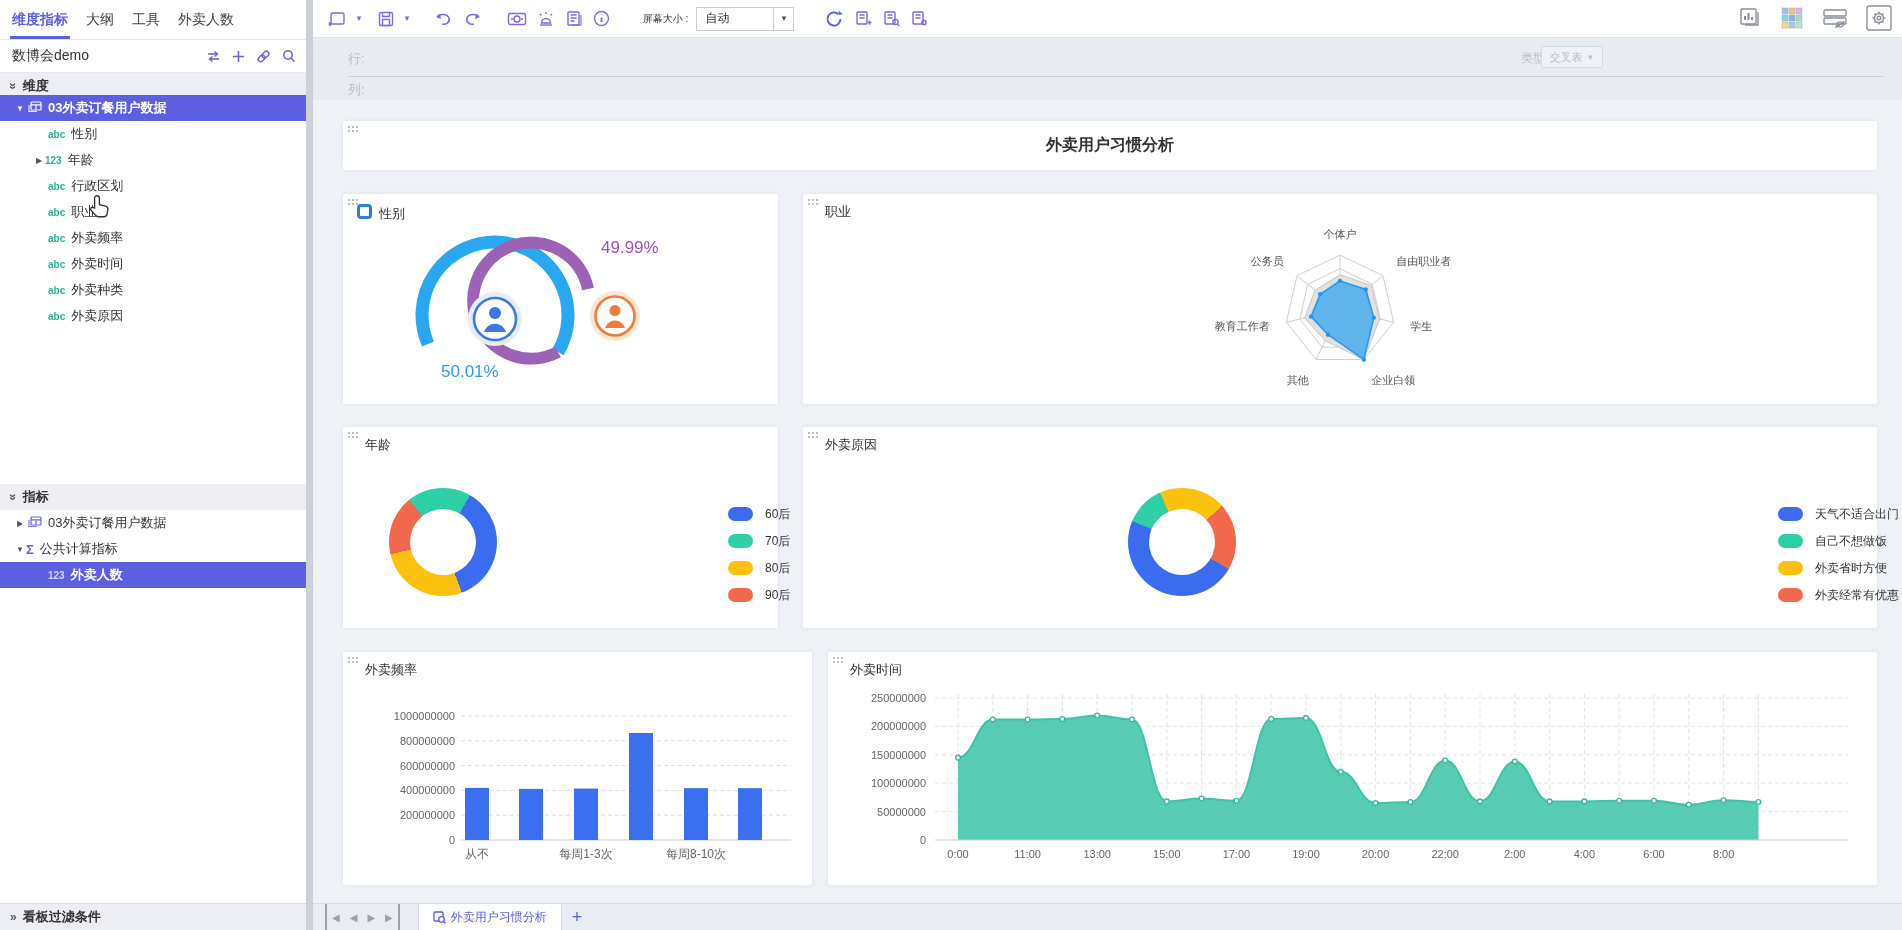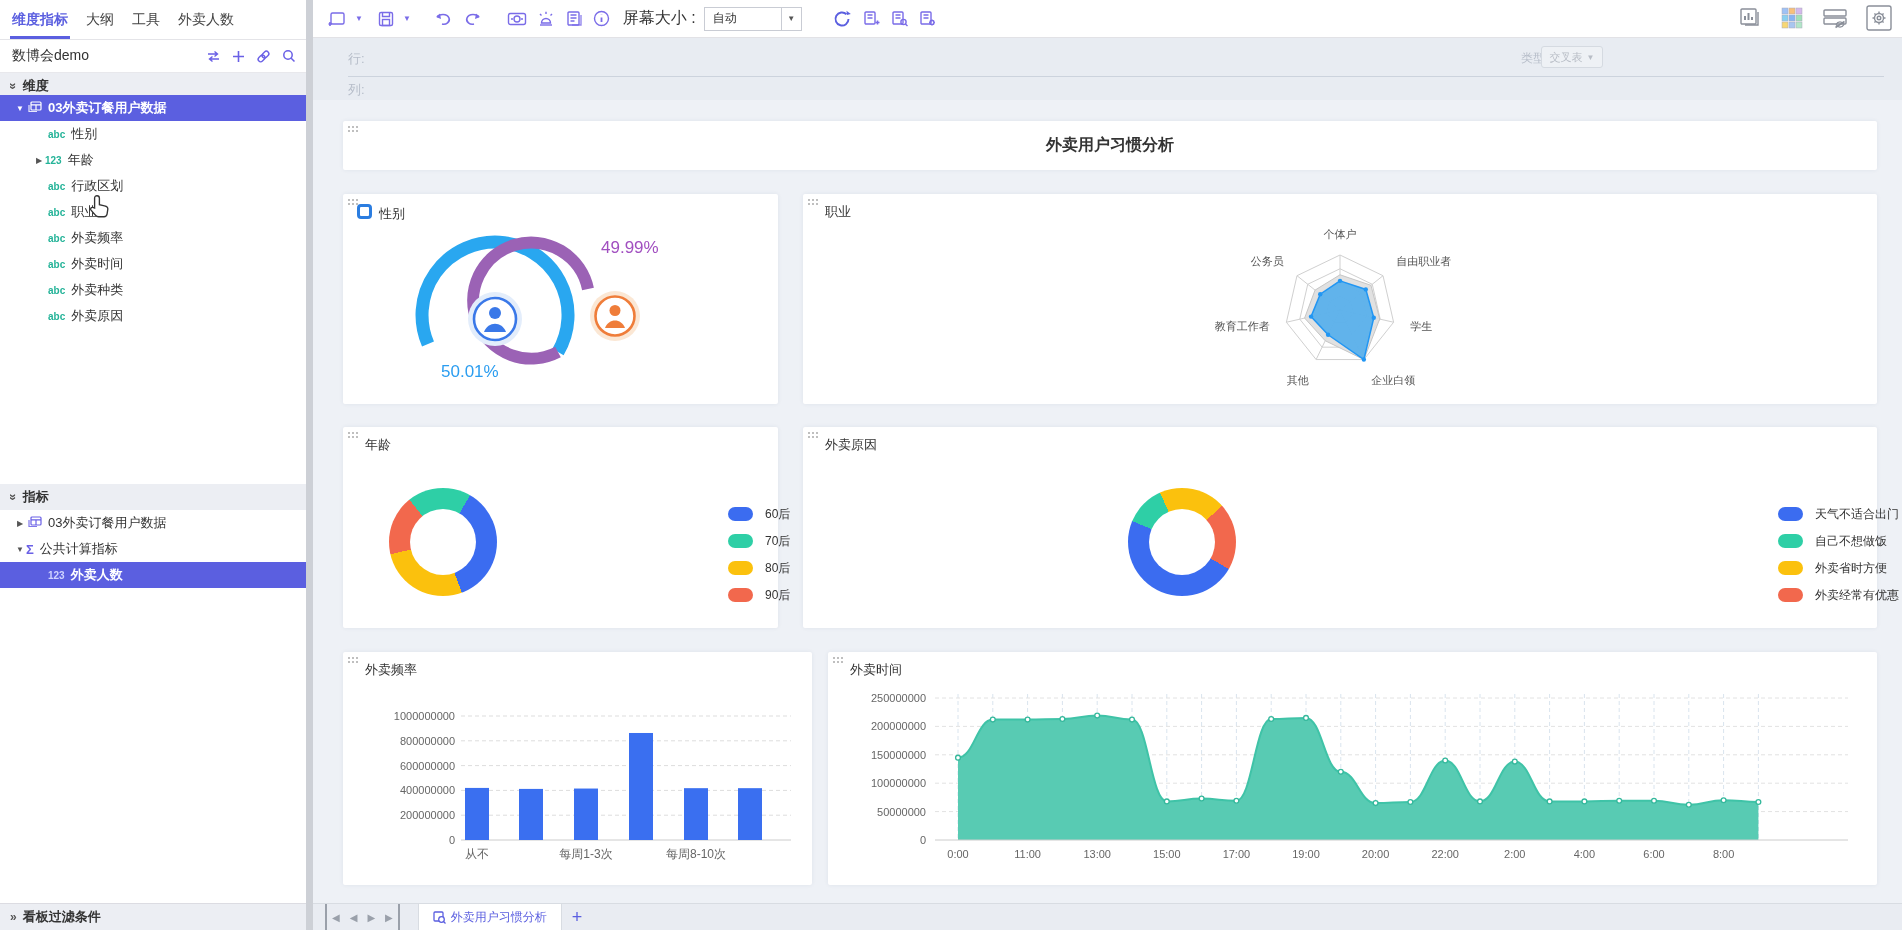--- a/index.html
+++ b/index.html
@@ -29,21 +29,21 @@
   .trow.sel .marker { color:#cfd3ff; }
   .sigma { color:#6a60e6; font-weight:bold; font-size:13px; margin-right:6px; }
   .side-footer { position:absolute; left:0; bottom:0; width:313px; height:27px; background:#eceef3; border-top:1px solid #dcdce2; display:flex; align-items:center; padding-left:10px; gap:6px; font-weight:bold; color:#333; }
 
   
   .main { position:absolute; left:313px; top:0; width:1589px; height:930px; }
   .toolbar { position:absolute; left:0; top:0; width:1589px; height:38px; background:#fff; border-bottom:1px solid #e2e2e6; display:flex; align-items:center; padding-left:10px; }
   .tb-ic { display:flex; align-items:center; justify-content:center; height:28px; padding:0 5px; color:#7a6ce8; cursor:pointer; }
   .tb-caret { font-size:8px; color:#7a6ce8; padding:0 3px; cursor:pointer; }
   .tb-gap { width:14px; }
-  .tb-label { font-size:16px; color:#333; margin:0 8px 0 8px; }
+  .tb-label { font-size:10px; color:#333; margin:0 8px 0 28px; }
   .tb-select { width:98px; height:24px; border:1px solid #c9ccd4; background:#fff; display:flex; align-items:center; font-size:12px; color:#333; padding-left:8px; position:relative; cursor:pointer; }
   .tb-select .sel-caret { position:absolute; right:0; top:0; width:20px; height:22px; border-left:1px solid #c9ccd4; display:flex; align-items:center; justify-content:center; font-size:8px; color:#555; }
   .tb-right { position:absolute; right:10px; top:0; height:38px; display:flex; align-items:center; gap:18px; color:#8a8f99; }
 
   .shelf { position:absolute; left:0; top:38px; width:1589px; height:62px; background:#e8ecf2; }
   .shelf-row1 { position:absolute; left:0; top:0; width:1589px; height:39px; }
   .shelf-row1::after { content:""; position:absolute; left:35px; right:18px; bottom:0; border-bottom:1px solid #ccd3dd; }
   .shelf-label { position:absolute; left:35px; font-size:13px; color:#b6bdc9; }
   .type-label { position:absolute; left:1208px; top:12px; font-size:12px; color:#b6bdc9; }
   .type-select { position:absolute; left:1228px; top:8px; width:62px; height:22px; border:1px solid #d5dae1; border-radius:3px; background:#eef1f5; color:#b8bdc6; font-size:11px; display:flex; align-items:center; justify-content:center; gap:4px; }

